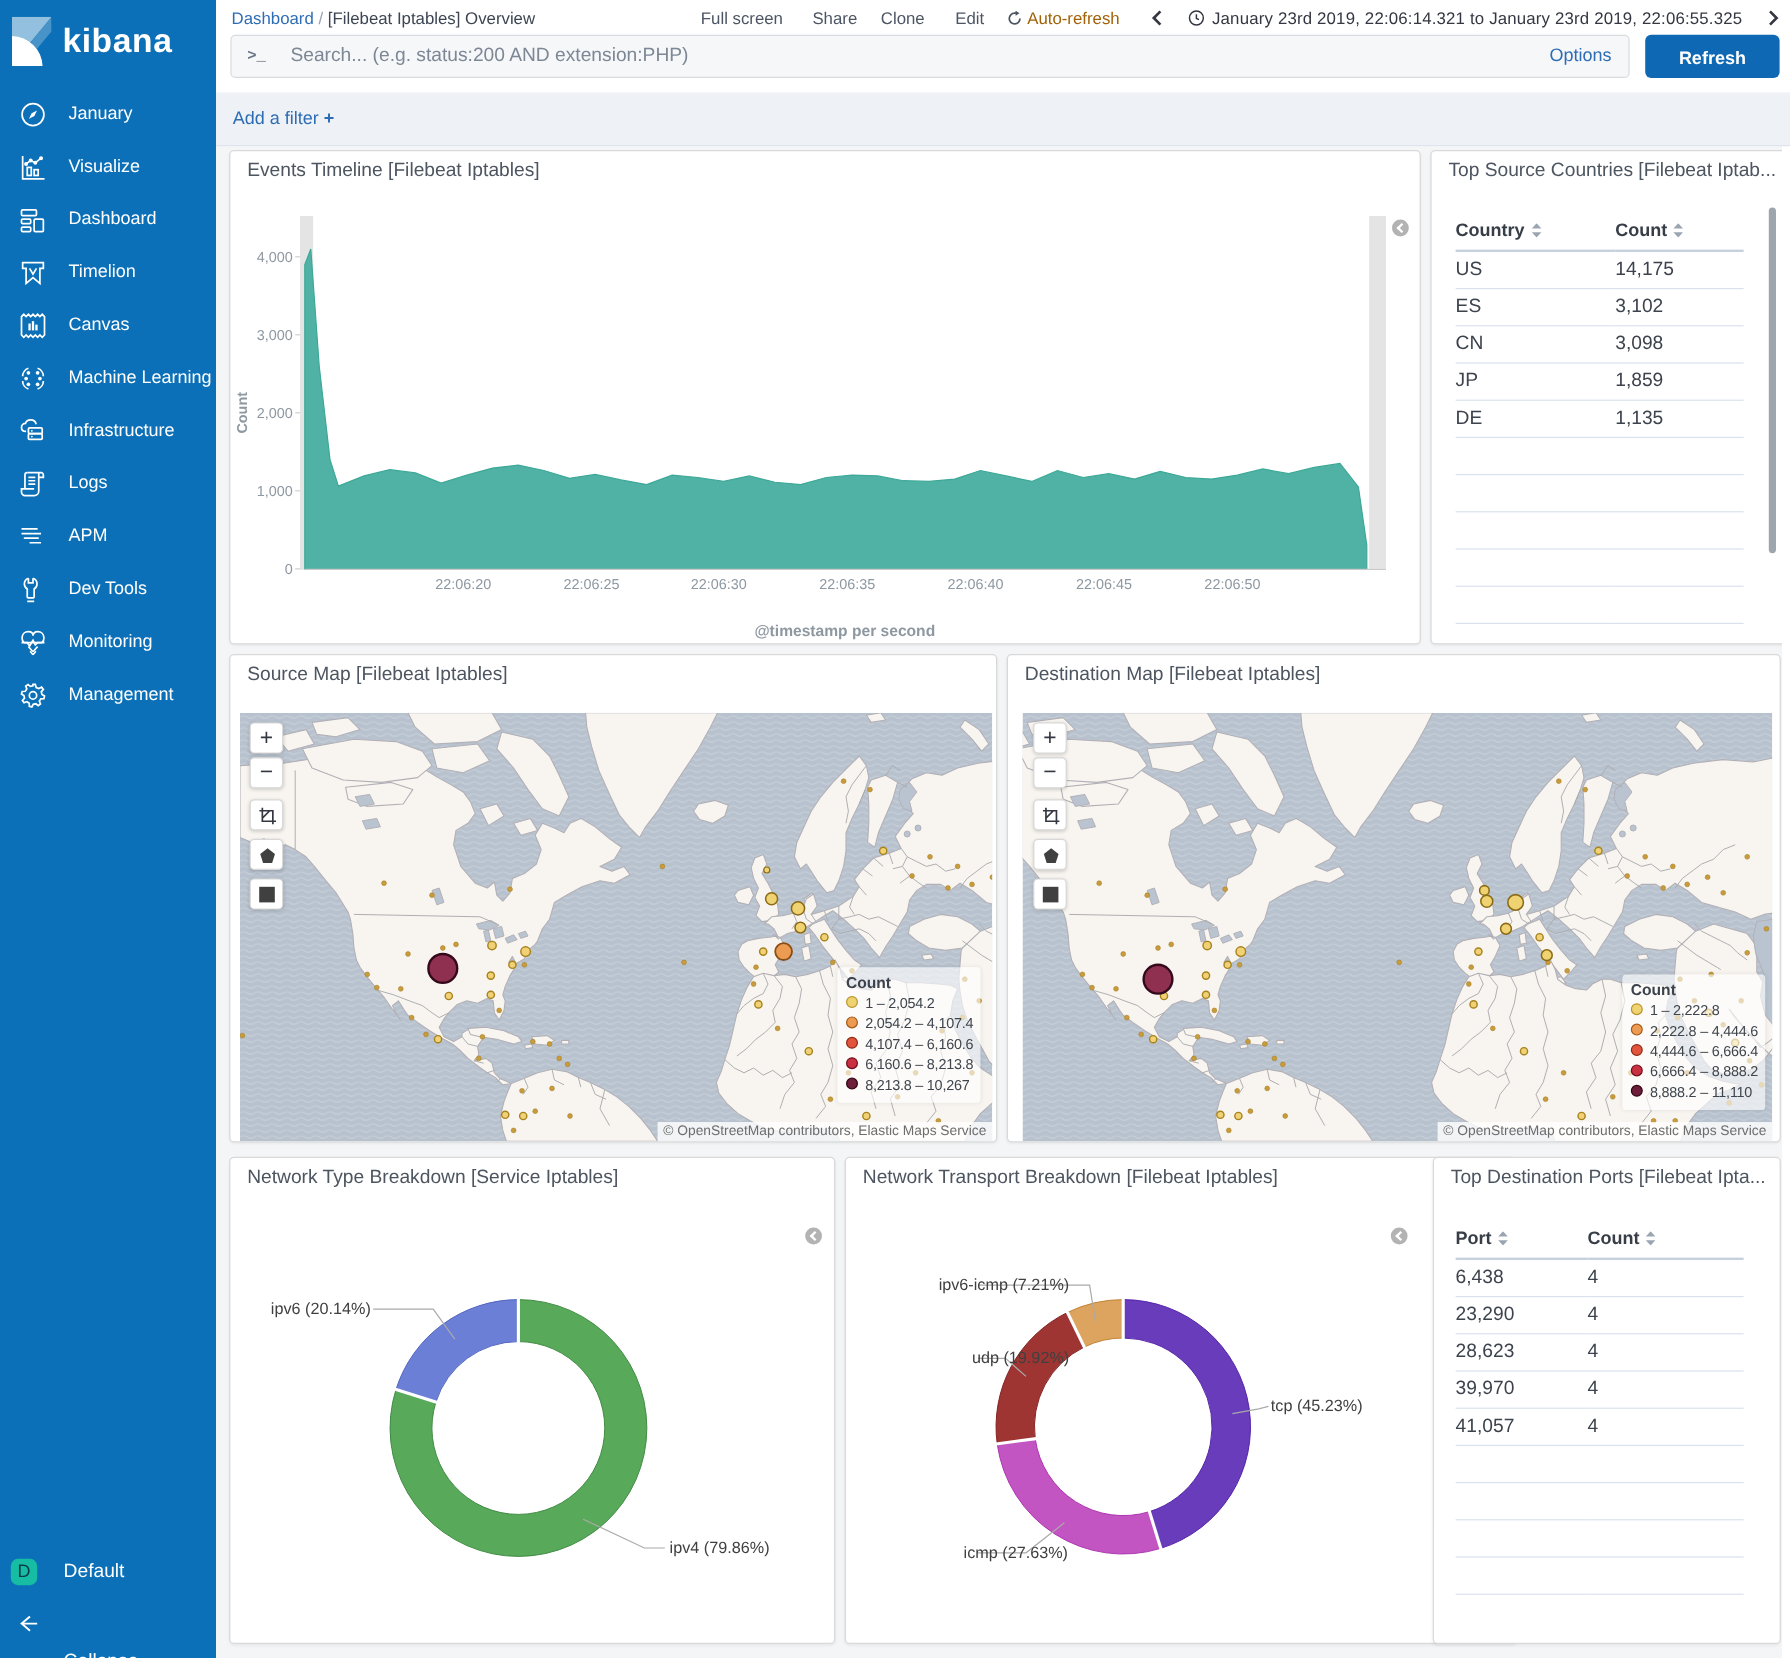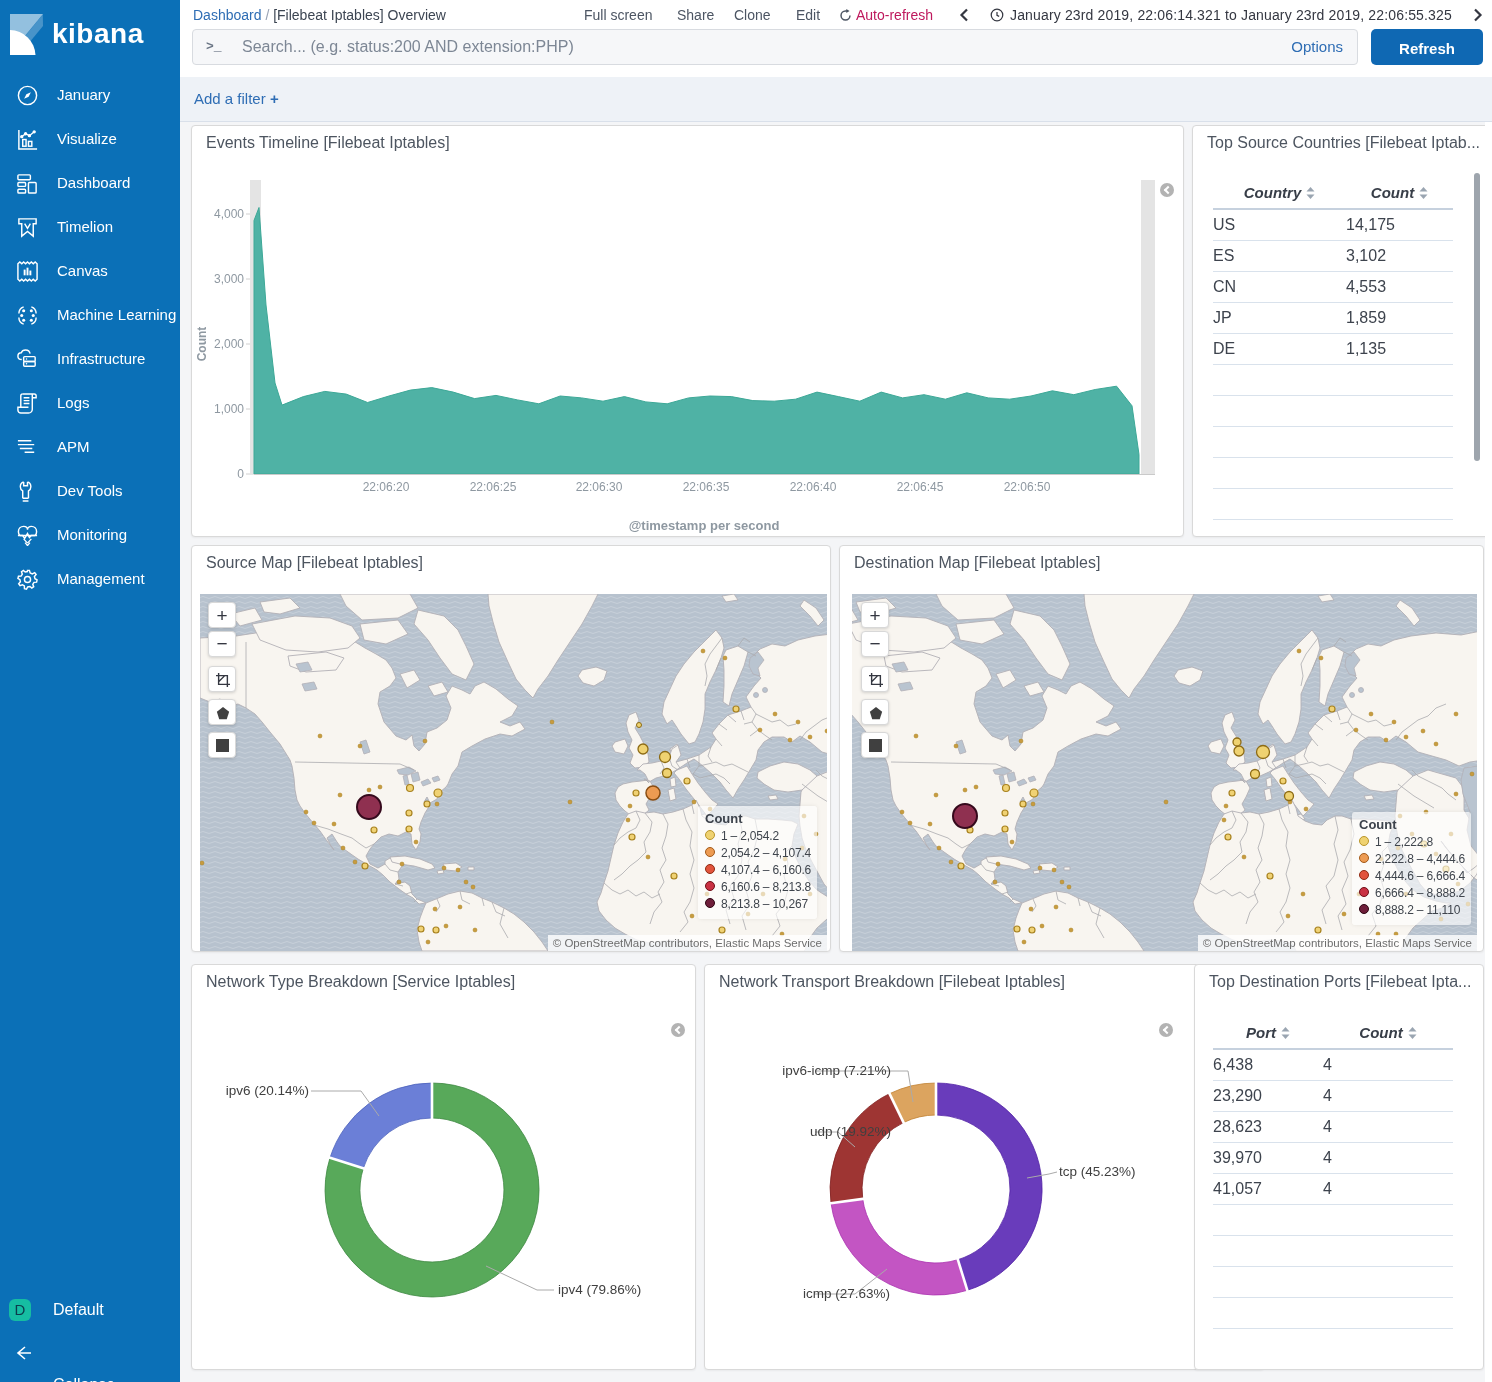--- a/index.html
+++ b/index.html
@@ -32,21 +32,21 @@
 #addfilter b { font-weight:bold; }
 
 #dash { position:absolute; left:180px; top:122px; width:1312px; height:1260px; background:#f4f5f7; }
 #rightgutter { position:absolute; left:1485px; top:122px; width:7px; height:1260px; background:#fff; }
 .panel { position:absolute; background:#fff; border:1px solid #d9d9d9; border-radius:4px; box-shadow:0 1px 2px rgba(0,0,0,0.05); }
 .ptitle { position:absolute; left:14px; top:8px; font-size:16px; color:#4d5560; white-space:nowrap; overflow:hidden; }
 .collapsebtn { position:absolute; width:14px; height:14px; border-radius:50%; background:#b3b3b3; }
 .collapsebtn:after { content:""; position:absolute; left:5px; top:4px; width:4px; height:4px; border-left:2px solid #fff; border-bottom:2px solid #fff; transform:rotate(45deg); }
 
 table.kt { border-collapse:collapse; font-size:16px; color:#3d434d; }
-table.kt th { font-size:15px; color:#383e48; text-align:center; font-weight:bold; padding:4px 0 7px 0; border-bottom:2px solid #c6d1de;font-style:italic; }
+table.kt th { font-size:15px; color:#383e48; text-align:left; font-weight:bold; padding:4px 0 7px 0; border-bottom:2px solid #c6d1de; }
 table.kt td { padding:5px 0 6px 0; border-bottom:1px solid #d9e2ec; line-height:19px; }
 .sorticon { display:inline-block; vertical-align:-1px; margin-left:5px; }
 .scrollthumb { position:absolute; width:6px; background:#9ea5ad; border-radius:3px; }
 
 .dlabel { position:absolute; font-size:13.5px; color:#404040; white-space:nowrap; }
 
 .mapctl { position:absolute; width:28px; background:#fff; border:1px solid #d8d8d8; border-radius:4px; box-shadow:0 1px 3px rgba(0,0,0,0.15); }
 .maplegend { position:absolute; width:119px; background:rgba(255,255,255,0.62); border-radius:3px; padding:5px 7px; font-size:12px; color:#3f454d; box-shadow:0 0 4px rgba(0,0,0,0.08); }
 .maplegend b { display:block; font-size:13px; color:#3c424b; margin-bottom:2px; }
 .maplegend div { position:relative; padding-left:16px; margin:3px 0; white-space:nowrap; letter-spacing:-0.2px; }
@@ -185,21 +185,21 @@
   <div id="topnav">
     <div id="breadcrumb"><a>Dashboard</a> <span style="color:#98a2b3">/</span> <b>[Filebeat Iptables] Overview</b></div>
     <div style="position:absolute;left:404px;top:7px;font-size:14px;color:#4c5563">Full screen</div>
     <div style="position:absolute;left:497px;top:7px;font-size:14px;color:#4c5563">Share</div>
     <div style="position:absolute;left:554px;top:7px;font-size:14px;color:#4c5563">Clone</div>
     <div style="position:absolute;left:616px;top:7px;font-size:14px;color:#4c5563">Edit</div>
     <svg style="position:absolute;left:659px;top:9px" width="13" height="13" viewBox="0 0 16 16">
         <path d="M13.5,8 A5.5,5.5 0 1 1 8,2.5 L10.5,2.5" stroke="#4c5563" stroke-width="1.8" fill="none"></path>
         <path d="M9,0 L13,2.5 L9,5 Z" fill="#4c5563"></path>
       </svg>
-    <div style="position:absolute;left:676px;top:7px;font-size:14px;color:#be185d">Auto-refresh</div>
+    <div style="position:absolute;left:676px;top:7px;font-size:14px;color:#a16207">Auto-refresh</div>
     <svg style="position:absolute;left:779px;top:8px" width="10" height="14" viewBox="0 0 10 14">
         <path d="M8,1.5 L2.5,7 L8,12.5" stroke="#343741" stroke-width="2.2" fill="none"></path>
       </svg>
     <svg style="position:absolute;left:810px;top:8px" width="14" height="14" viewBox="0 0 16 16">
         <circle cx="8" cy="8" r="6.6" stroke="#343741" stroke-width="1.4" fill="none"></circle>
         <path d="M8,4.5 L8,8.5 L10.5,9.5" stroke="#343741" stroke-width="1.4" fill="none"></path>
       </svg>
     <div style="position:absolute;left:830px;top:7px;font-size:14px;color:#343741;letter-spacing:0.15px">January 23rd 2019, 22:06:14.321 to January 23rd 2019, 22:06:55.325</div>
     <svg style="position:absolute;left:1293px;top:8px" width="10" height="14" viewBox="0 0 10 14">
         <path d="M2,1.5 L7.5,7 L2,12.5" stroke="#343741" stroke-width="2.2" fill="none"></path>
@@ -579,21 +579,21 @@
           <tr>
                 <td>US</td>
                 <td>14,175</td>
               </tr>
           <tr>
                 <td>ES</td>
                 <td>3,102</td>
               </tr>
           <tr>
                 <td>CN</td>
-                <td>4,553</td>
+                <td>3,098</td>
               </tr>
           <tr>
                 <td>JP</td>
                 <td>1,859</td>
               </tr>
           <tr>
                 <td>DE</td>
                 <td>1,135</td>
               </tr>
           <tr>

